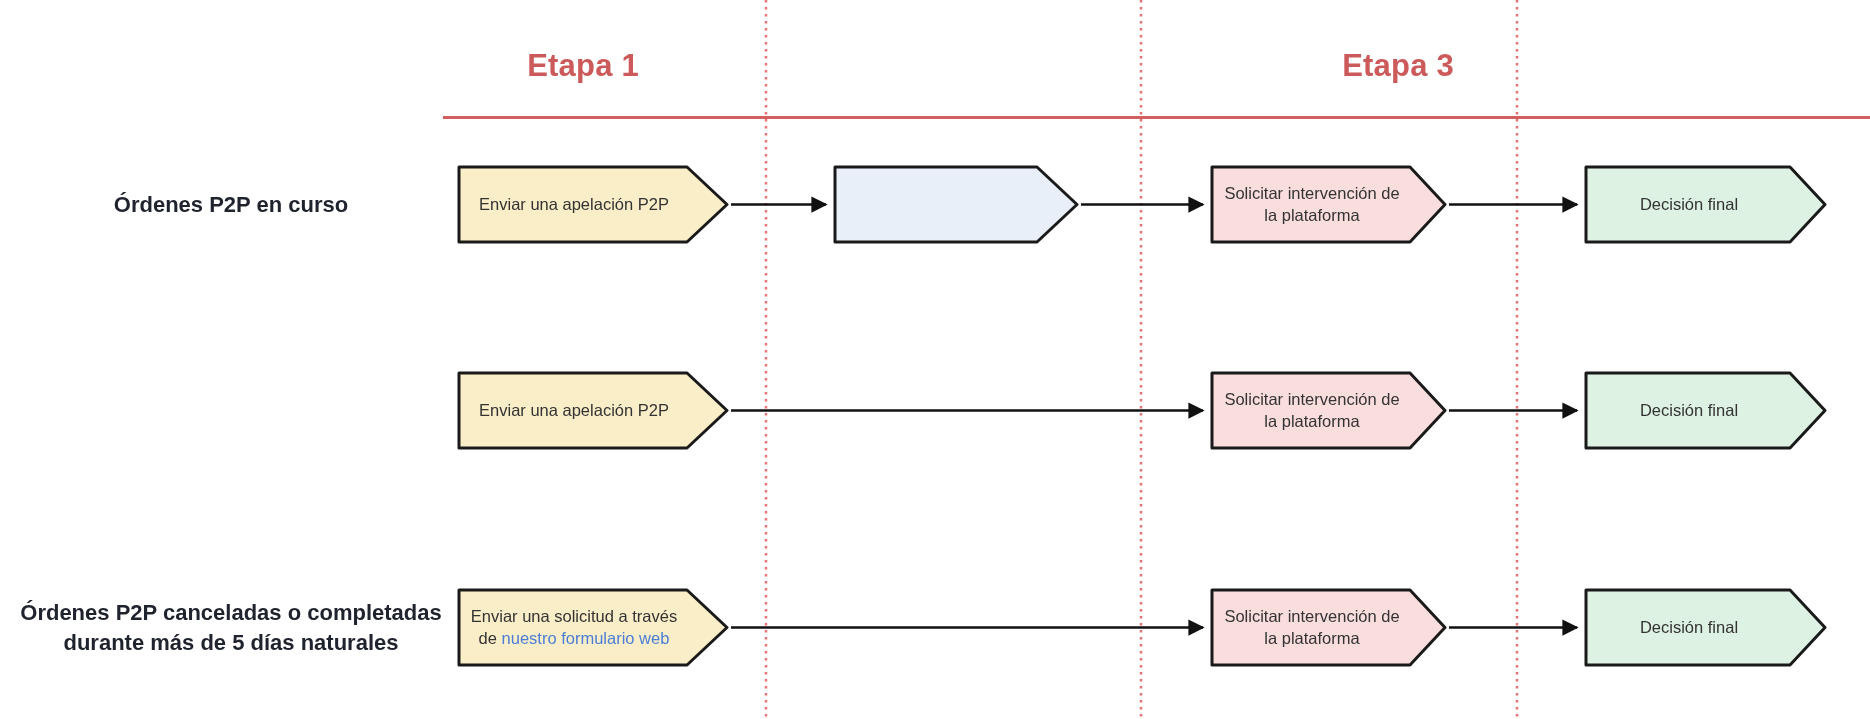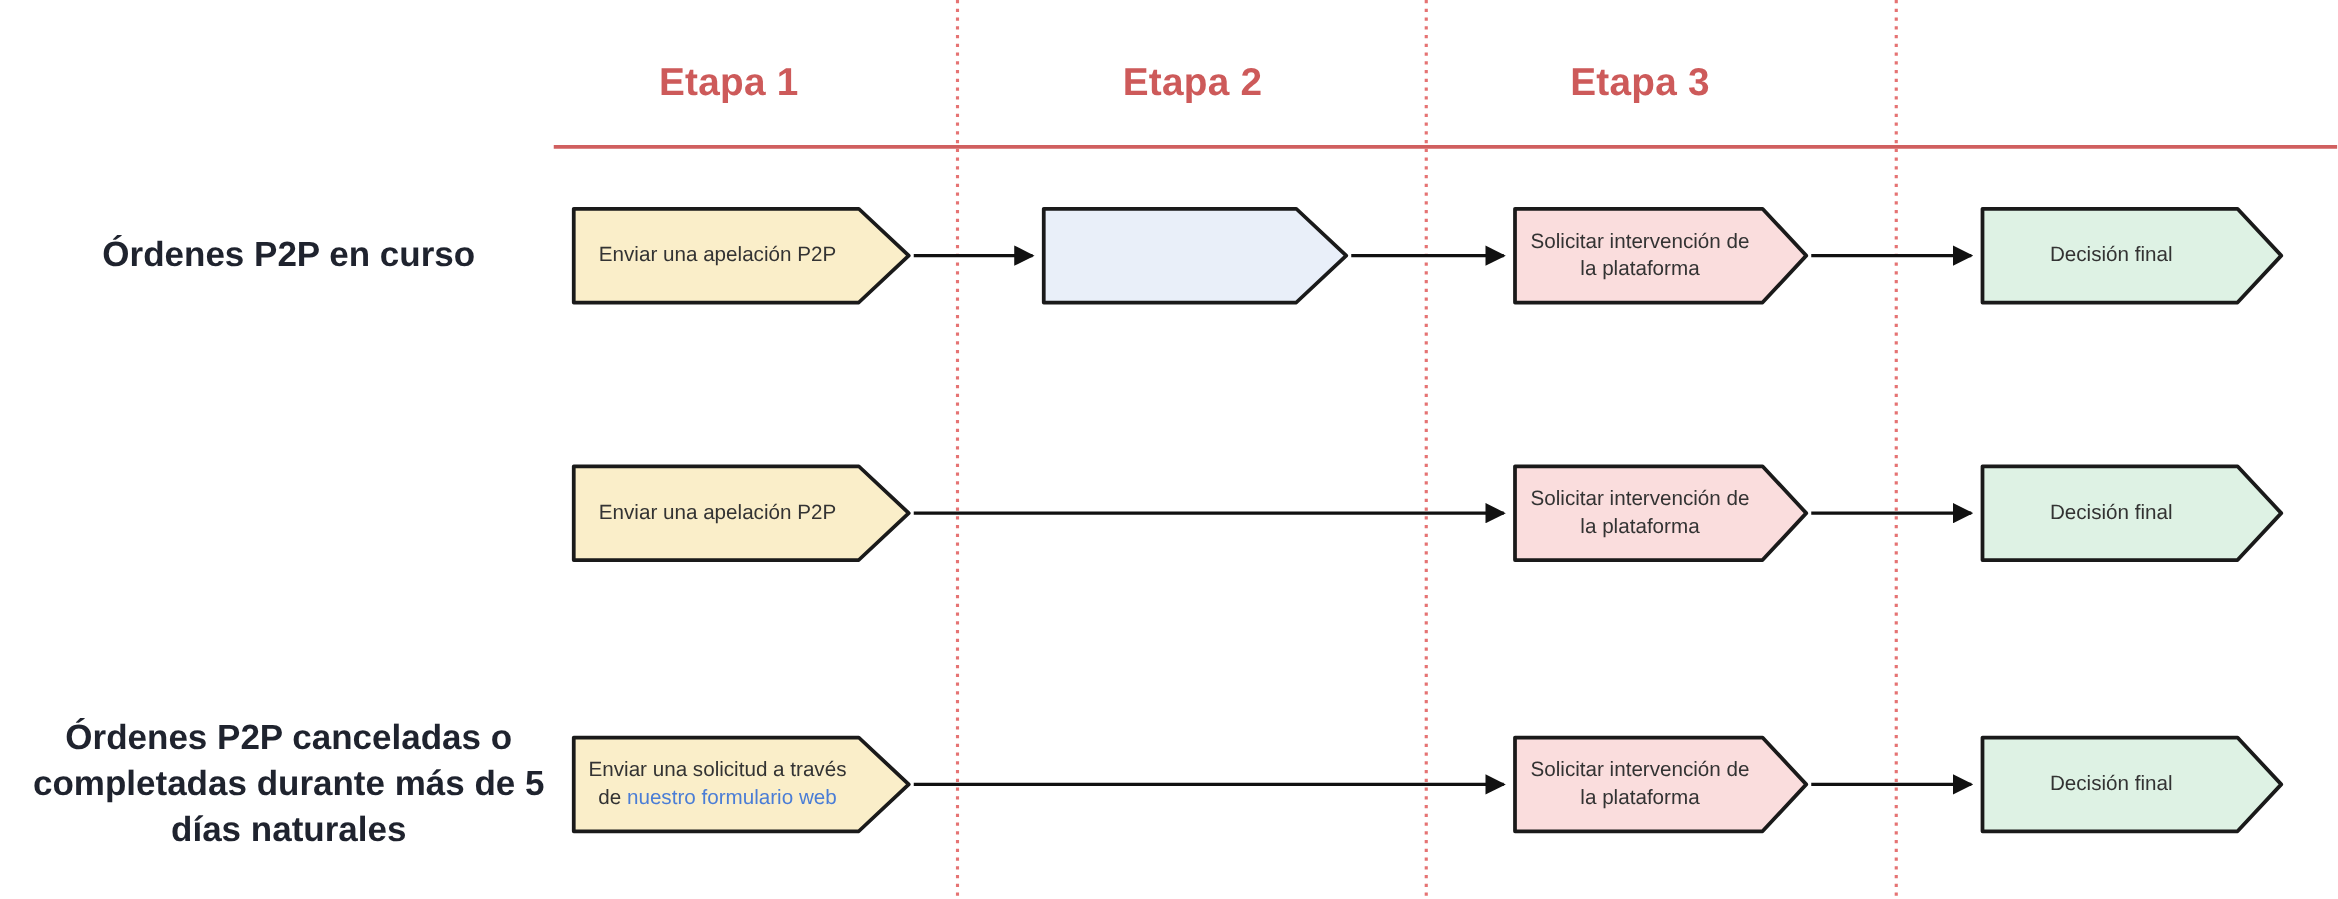--- a/index.html
+++ b/index.html
@@ -21,21 +21,21 @@
     position:absolute;top:44px;width:300px;height:44px;
     display:flex;align-items:center;justify-content:center;
     font-size:31px;font-weight:700;
     color:var(--etapa_red,#cd5a5a);
     letter-spacing:.2px;
   }
   .row-label{
     position:absolute;left:5px;width:452px;height:75px;
     display:flex;align-items:center;justify-content:center;
     text-align:center;
-    font-size:28px;font-weight:700;line-height:1.32;
+    font-size:22px;font-weight:700;line-height:1.32;
     color:var(--row_label_color,#1f232e);
   }
   .box-text{
     position:absolute;height:75px;
     display:flex;align-items:center;justify-content:center;
     text-align:center;
     font-size:16.5px;line-height:1.28;
     color:var(--box_text_color,#333333);
     padding:0 4px;box-sizing:border-box;
   }
@@ -76,22 +76,21 @@
     <polygon points="459,590 687,590 727,627.5 687,665 459,665" stroke-width="3" stroke-linejoin="round" style="fill:var(--box_yellow);stroke:var(--box_border)"></polygon>
     <line x1="731" y1="627.5" x2="1203" y2="627.5" stroke-width="2.5" marker-end="url(#arrowhead)" style="stroke:var(--arrow_black,#111)"></line>
     <polygon points="1212,590 1410,590 1445,627.5 1410,665 1212,665" stroke-width="3" stroke-linejoin="round" style="fill:var(--box_pink);stroke:var(--box_border)"></polygon>
     <line x1="1449" y1="627.5" x2="1577" y2="627.5" stroke-width="2.5" marker-end="url(#arrowhead)" style="stroke:var(--arrow_black,#111)"></line>
     <polygon points="1586,590 1790,590 1825,627.5 1790,665 1586,665" stroke-width="3" stroke-linejoin="round" style="fill:var(--box_green);stroke:var(--box_border)"></polygon>
   </svg>
 
   <div class="layer">
 
     <div class="stage-header" style="left:433px">Etapa 1</div>
-    <div class="stage-header" style="left:804px">Etapa 2</div>
-    <div class="stage-header" style="left:1162px">Etapa 3</div>
+    <div class="stage-header" style="left:1248px">Etapa 3</div>
 
     <div class="row-label" style="top:167px">Órdenes P2P en curso</div>
     <div class="row-label" style="top:590px">Órdenes P2P canceladas o completadas durante más de 5 días naturales</div>
 
     <div class="box-text" style="left:461px;top:167px;width:226px">Enviar una apelación P2P</div>
     <div class="box-text" style="left:1214px;top:167px;width:196px">Solicitar intervención de la plataforma</div>
     <div class="box-text" style="left:1588px;top:167px;width:202px">Decisión final</div>
 
     <div class="box-text" style="left:461px;top:373px;width:226px">Enviar una apelación P2P</div>
     <div class="box-text" style="left:1214px;top:373px;width:196px">Solicitar intervención de la plataforma</div>

